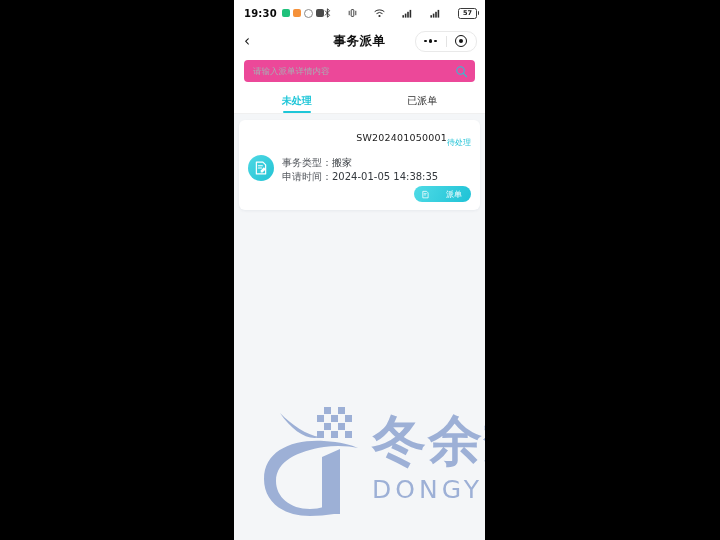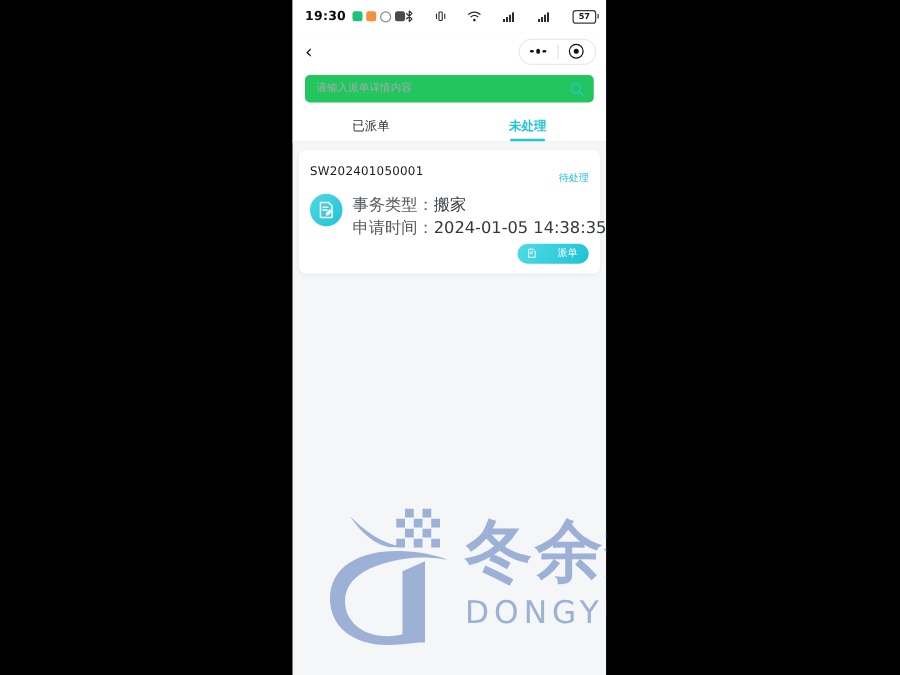--- a/index.html
+++ b/index.html
@@ -173,21 +173,21 @@
     width: 4px; height: 4px; background: #111; border-radius: 50%; display:block;
   }
 
   
   .search-wrap {
     background: #ffffff;
     padding: 4px 10px 7px 10px;
   }
   .search-box {
     height: 22px;
-    background: #22c55e;
+    background: #ec4899;
     border-radius: 4px;
     display: flex;
     align-items: center;
     padding: 0 7px;
     box-sizing: border-box;
   }
   .search-input {
     flex: 1;
     border: 0;
     background: transparent;
@@ -235,21 +235,21 @@
   }
   .card {
     background: #ffffff;
     border-radius: 6px;
     padding: 7px 9px 8px 9px;
     box-shadow: 0 1px 3px rgba(20,40,60,0.06);
   }
   .card-head {
     display: flex;
     align-items: center;
-    justify-content: space-between;
+    justify-content: flex-end;
   }
   .card-id {
     font-size: 9.5px;
     color: #1b1b1b;
     letter-spacing: 0.2px;
     font-family: "DejaVu Sans", "Liberation Sans", sans-serif;
   }
   .card-status {
     font-size: 8px;
     color: #23c3d6;
@@ -263,21 +263,21 @@
   .card-avatar {
     width: 26px; height: 26px;
     border-radius: 50%;
     background: linear-gradient(135deg,#4fd8e4 0%, #22c3d4 100%);
     flex: 0 0 auto;
     margin-right: 8px;
     display: flex; align-items: center; justify-content: center;
   }
   .card-fields { flex: 1; padding-top: 1px; }
   .field-row {
-    font-size: 13px;
+    font-size: 10px;
     color: #4a4f55;
     line-height: 1.42;
     white-space: nowrap;
   }
   .field-label { color: #55595f; }
   .field-val { color: #33383d; }
   .card-foot {
     display: flex;
     justify-content: flex-end;
     margin-top: 2px;
@@ -384,20 +384,21 @@
           <rect x="7.6" y="1.9" width="1.6" height="7.7" fill="#2c2c2c"></rect>
         </svg>
         <span class="sb-batt">
           <span>57</span>
         </span>
       </div>
     </div>
 
     <div class="navbar">
       <div class="nav-back">‹</div>
+      <div class="nav-title">事务派单</div>
       <div class="capsule">
         <div class="cap-dots">
           <i></i>
             <i class="mid"></i>
             <i></i>
         </div>
         <div class="cap-div"></div>
         <div class="cap-target">
           <span class="ring">
               <i></i>
@@ -410,22 +411,22 @@
       <div class="search-box">
         <input class="search-input" type="text" placeholder="请输入派单详情内容" style="">
         <svg class="search-icon" viewBox="0 0 16 16">
           <circle cx="6.8" cy="6.8" r="4.6" fill="none" stroke="#25c6d8" stroke-width="1.3"></circle>
           <path d="M10.3 10.3 L14.2 14.2" stroke="#25c6d8" stroke-width="1.4" stroke-linecap="round"></path>
         </svg>
       </div>
     </div>
 
     <div class="tabs">
+      <div class="tab active">未处理</div>
       <div class="tab">已派单</div>
-      <div class="tab active">未处理</div>
     </div>
 
     <div class="list">
       <div class="card">
         <div class="card-head">
           <div class="card-id">SW202401050001</div>
           <div class="card-status">待处理</div>
         </div>
         <div class="card-body">
           <div class="card-avatar">

